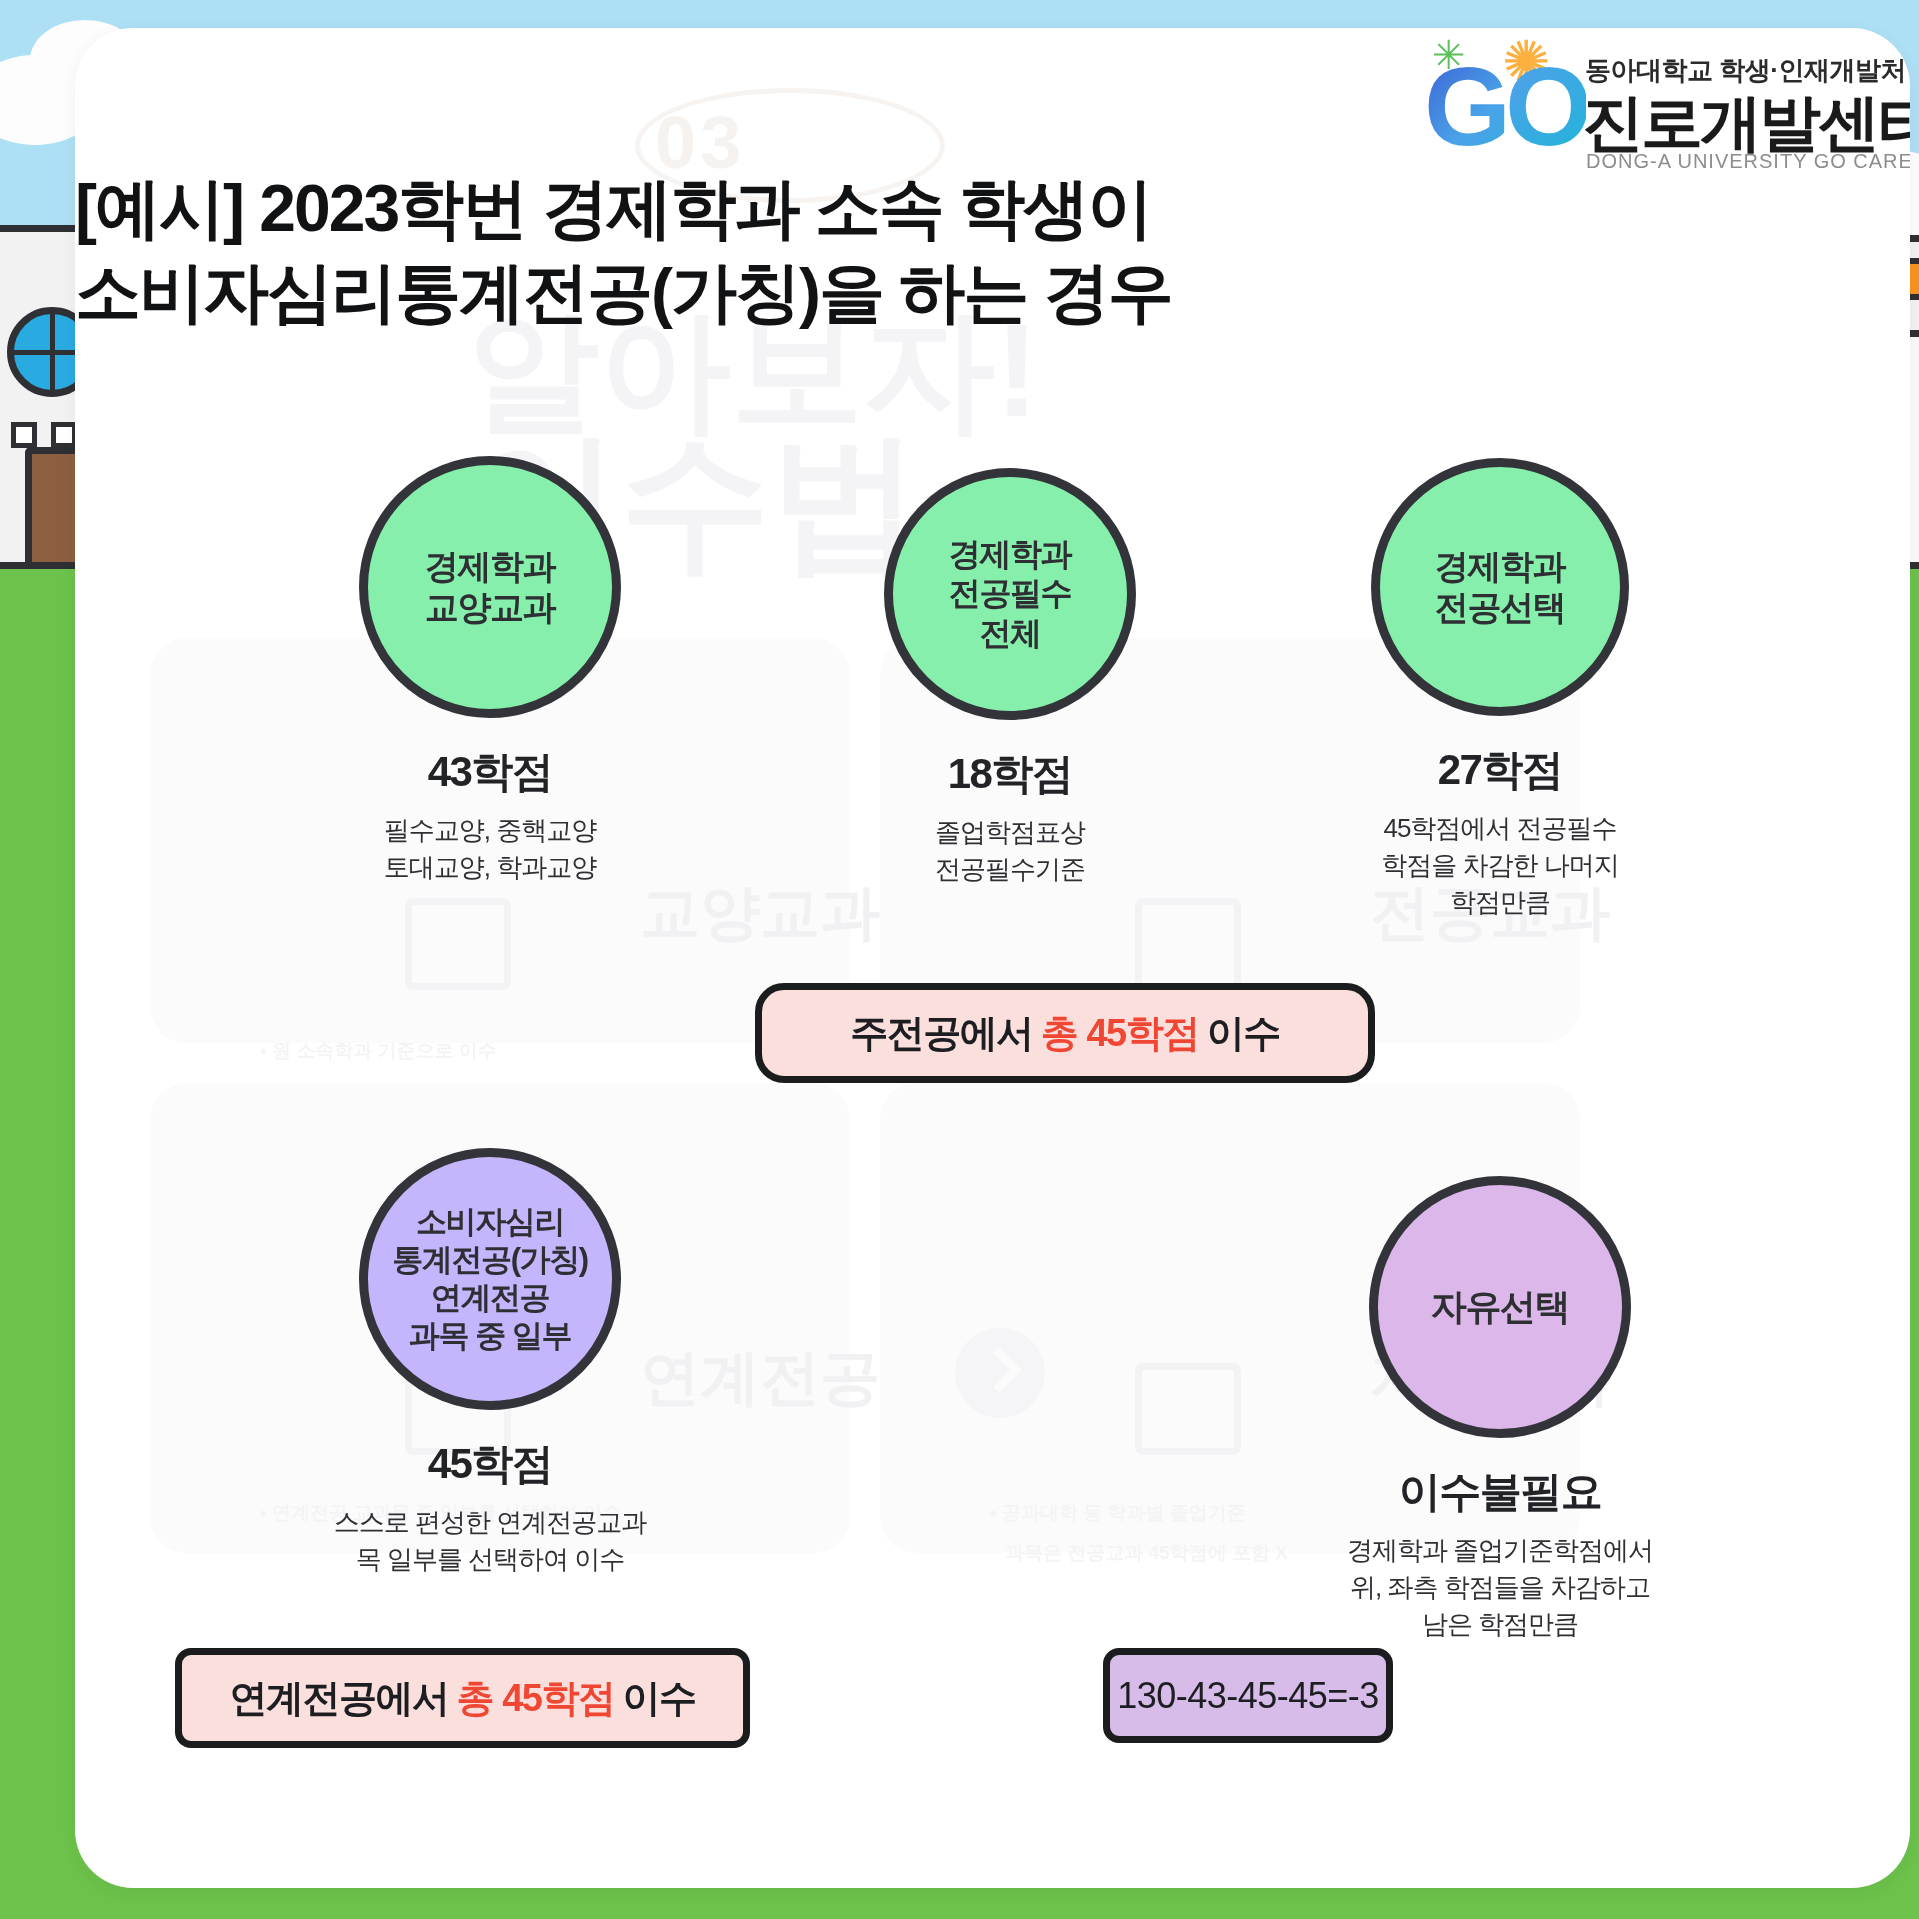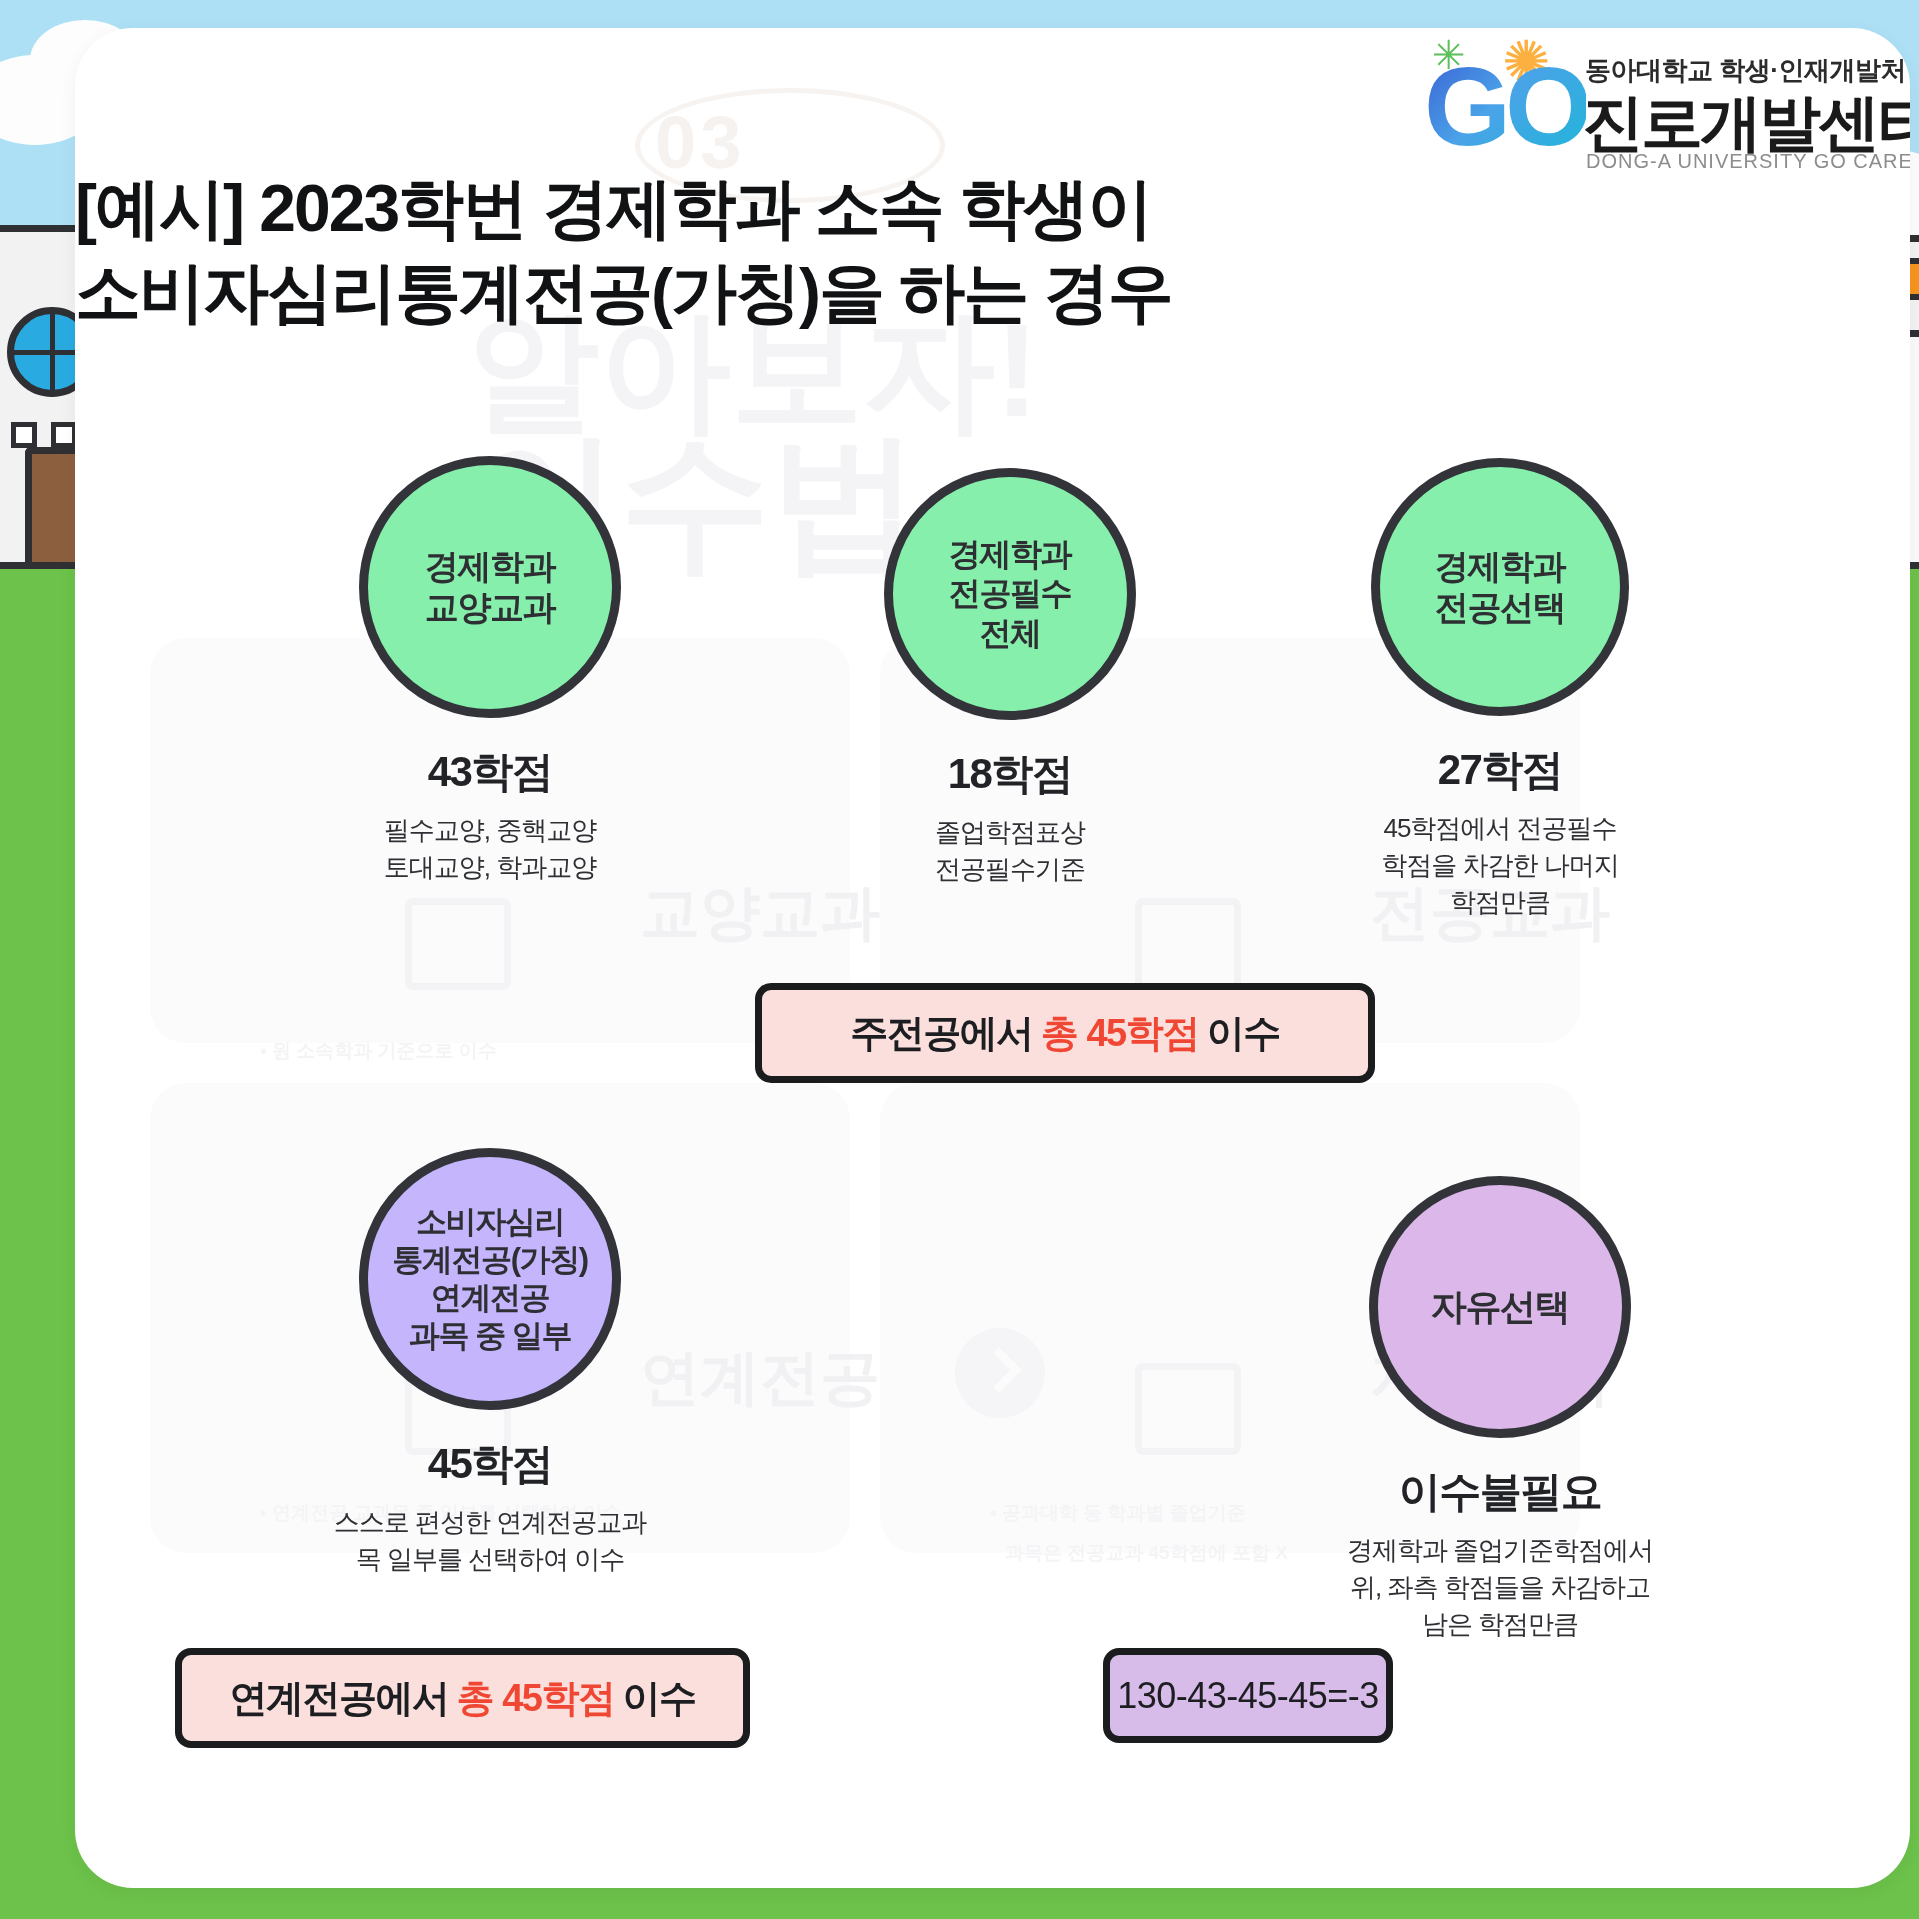--- a/index.html
+++ b/index.html
@@ -387,21 +387,21 @@
     font-size: 38px;
     font-weight: 700;
     letter-spacing: -1.5px;
     color: #1d1e21;
     box-sizing: border-box;
   }
   .callout.pink { background: #fbdfdc; }
   .callout.purple { background: #d7bbe8; }
   .callout .hl { color: #ef4733; font-weight: 800; margin: 0 8px; }
 
-  #callout-main   { left: 680px;  top: 955px;  width: 620px; height: 100px; }
+  #callout-main   { left: 680px;  top: 955px;  width: 620px; height: 100px; border-radius: 29px; }
   #callout-linked { left: 100px;  top: 1620px; width: 575px; height: 100px; }
   #callout-calc   { left: 1028px; top: 1620px; width: 290px; height: 95px; font-size: 36px; font-weight: 400; letter-spacing: -0.5px; }
 </style>
 </head>
 <body>
 
 <div id="bg-scene">
   <div id="bg-sky"></div>
   <div id="bg-ground"></div>
   <div class="cloud c1"></div>

